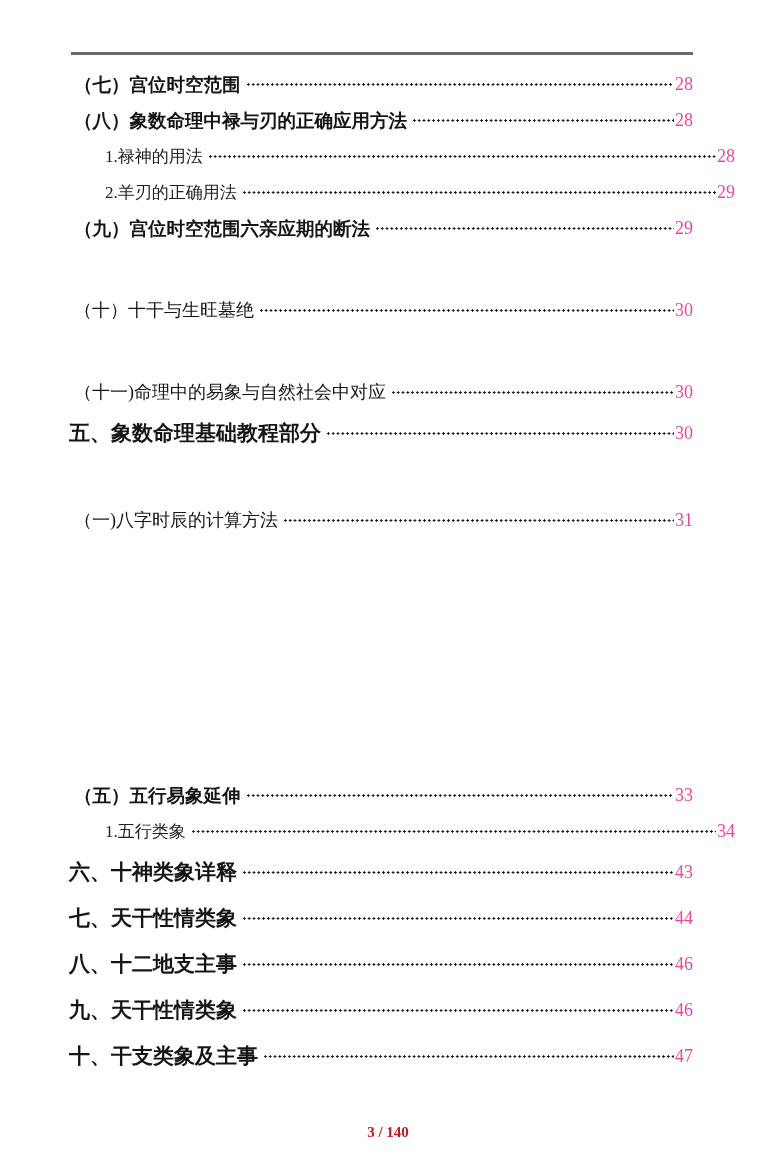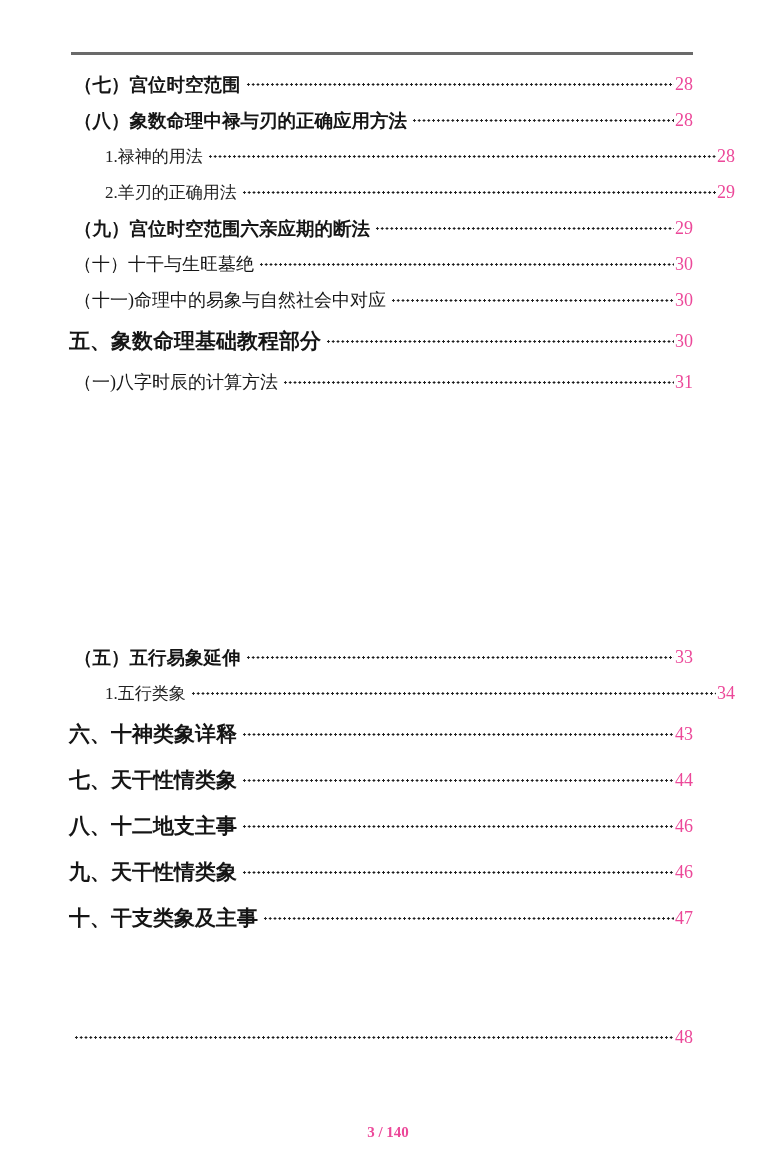--- a/index.html
+++ b/index.html
@@ -56,20 +56,21 @@
     font-family: "Liberation Sans", sans-serif;
     font-weight: 700;
     font-size: 18.5px;
   }
   .toc-row.section {
     height: 36px;
     padding-left: 11px;
     font-family: "Liberation Serif", serif;
     font-weight: 400;
     font-size: 18px;
+    margin-top: 46px;
   }
   .toc-row.item {
     height: 36px;
     padding-left: 0;
     font-family: "Liberation Serif", serif;
     font-weight: 400;
     font-size: 17px;
     color: #222;
     margin-left: 42px;
   }
@@ -83,21 +84,21 @@
   .gap { width: 100%; }
   .footer {
     position: absolute;
     left: 0;
     right: 0;
     top: 1124px;
     text-align: center;
     font-family: "Liberation Serif", serif;
     font-weight: 700;
     font-size: 15px;
-    color: #ec4899;
+    color: #b91c1c;
   }
 </style>
 </head>
 <body>
 
 <div class="page">
   <div class="header-rule"></div>
   <div class="toc">
       <div class="toc-row section-bold">
         <span class="label">（七）宫位时空范围</span>

